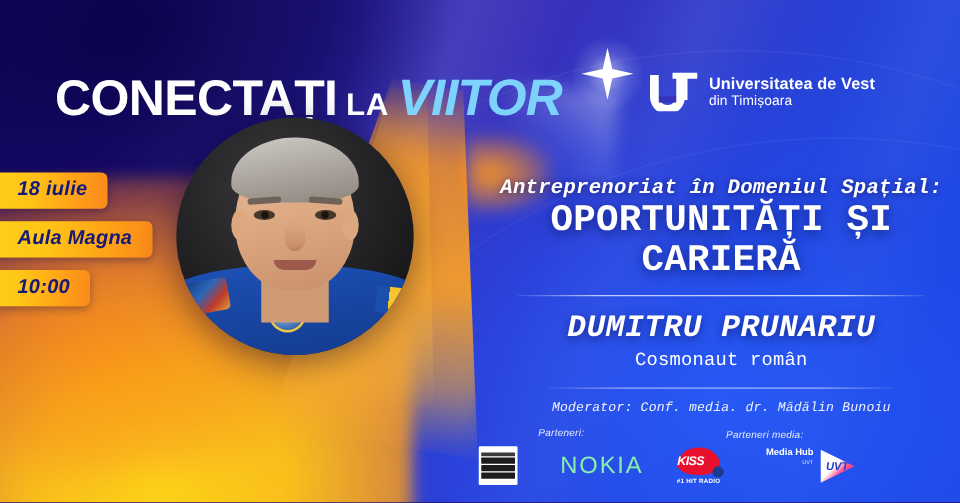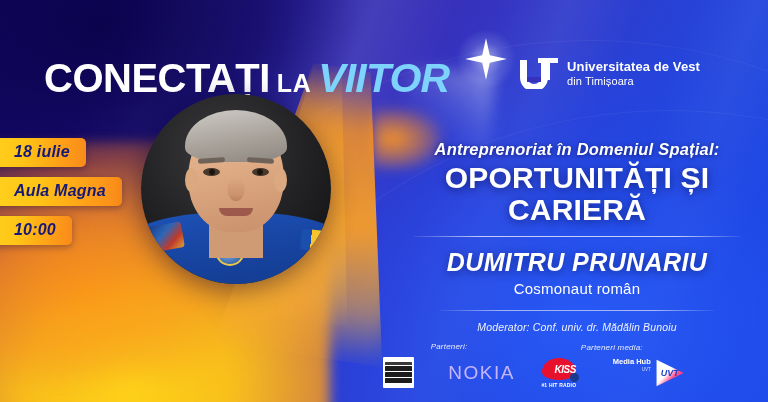--- a/index.html
+++ b/index.html
@@ -275,21 +275,21 @@
     position:absolute; right:10px; top:18px;
     width:30px; height:21px;
     background:linear-gradient(90deg,#1b4fad 0 33%, #f7c52b 33% 66%, #cf2027 66% 100%);
     transform:rotate(6deg);
     border-radius:2px;
   }
 
   
   .right{
     position:absolute; left:400px; top:140px; right:14px;
-    text-align:center; color:#fff; z-index:7;
+    text-align:center; color:#fff; z-index:7;font-family:Liberation Mono, monospace;
   }
   .r-sub{
     font-size:16.5px; font-weight:700; font-style:italic;
     letter-spacing:.2px;
     text-shadow:0 1px 5px rgba(5,5,60,.6);
   }
   .r-title{
     margin-top:3px;
     font-size:30px; font-weight:700; letter-spacing:.2px;
     line-height:1.05;
@@ -339,28 +339,28 @@
     width:31px; height:31px; background:#fff;
     padding:2px; display:flex; flex-direction:column;
     justify-content:center; gap:1px; border-radius:1px;
   }
   .afcn i{
     display:block; height:5px; background:#1c1c1c; border-radius:.5px;
   }
   .afcn i.t{ height:3px; background:#3a3a3a; }
 
   .nokia{
-    color:#c4b5fd; font-size:19px; font-weight:400; letter-spacing:1.5px;
+    color:#86efac; font-size:19px; font-weight:400; letter-spacing:1.5px;
   }
 
   .kiss{ width:40px; display:flex; flex-direction:column; align-items:center; }
   .kiss-mark{
     width:34px; height:22px; background:#e8112d;
     border-radius:50% 50% 46% 46% / 62% 62% 38% 38%;
-    position:relative; display:flex; align-items:center; justify-content:flex-end;
+    position:relative; display:flex; align-items:center; justify-content:flex-start;
   }
   .kiss-mark span{
     color:#fff; font-size:10px; font-weight:700; font-style:italic; letter-spacing:-.5px;
   }
   .kiss-dot{
     position:absolute; right:-3px; bottom:-2px; width:9px; height:9px;
     background:#1a3a8f; border-radius:50%;
   }
   .kiss-sub{
     margin-top:2px; color:#fff; font-size:5px; font-weight:700; letter-spacing:.2px;
@@ -450,21 +450,21 @@
     <div class="p-mouth"></div>
   </div>
 
   <div class="right">
     <div class="r-sub">Antreprenoriat în Domeniul Spațial:</div>
     <div class="r-title">OPORTUNITĂȚI ȘI CARIERĂ</div>
     <div class="r-rule"></div>
     <div class="r-name">DUMITRU PRUNARIU</div>
     <div class="r-role">Cosmonaut român</div>
     <div class="r-rule2"></div>
-    <div class="r-mod">Moderator: Conf. univ. dr. Mădălin Bunoiu</div>
+    <div class="r-mod">Moderator: Conf. media. dr. Mădălin Bunoiu</div>
   </div>
 
   <div class="partners">
 
     <div class="pgroup">
       <div class="pgroup-label">Parteneri:</div>
       <div class="plogos">
         <div class="afcn">
           <i class="t"></i>
             <i></i>

